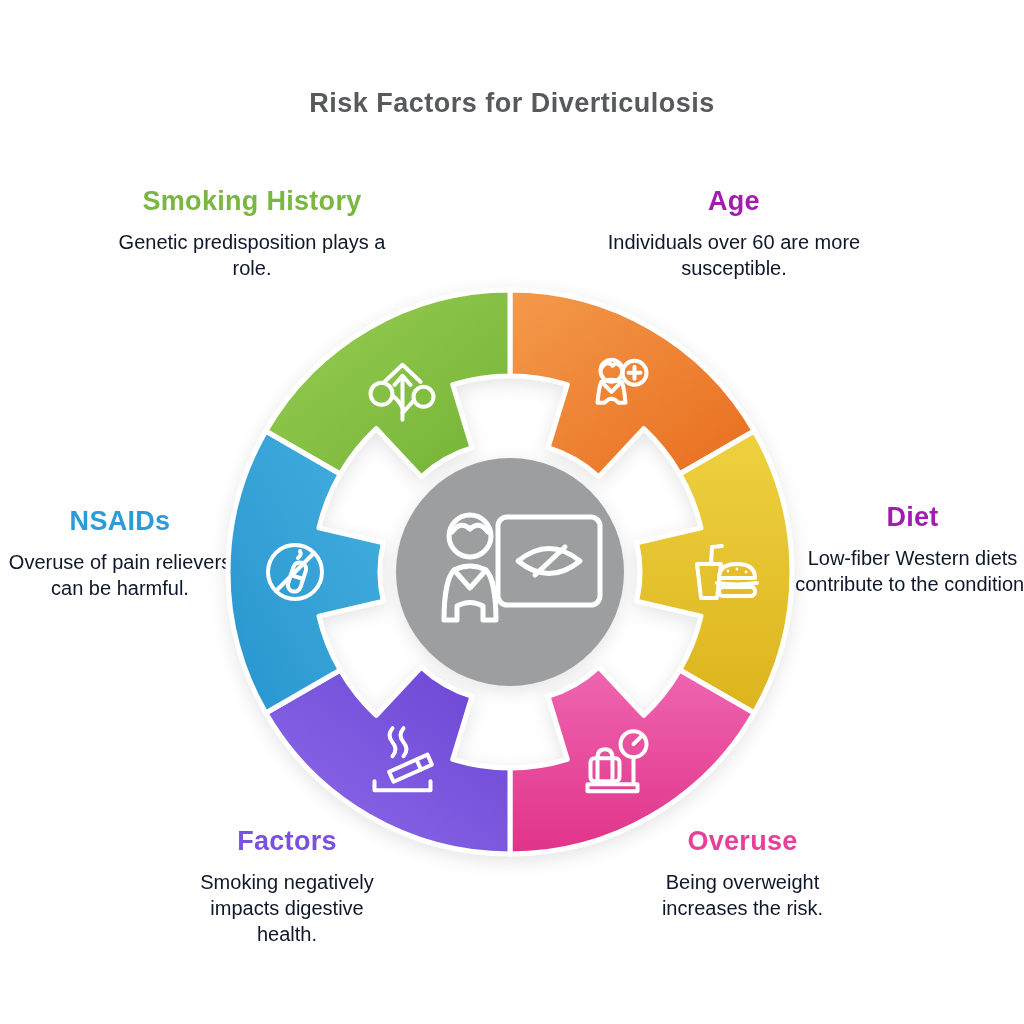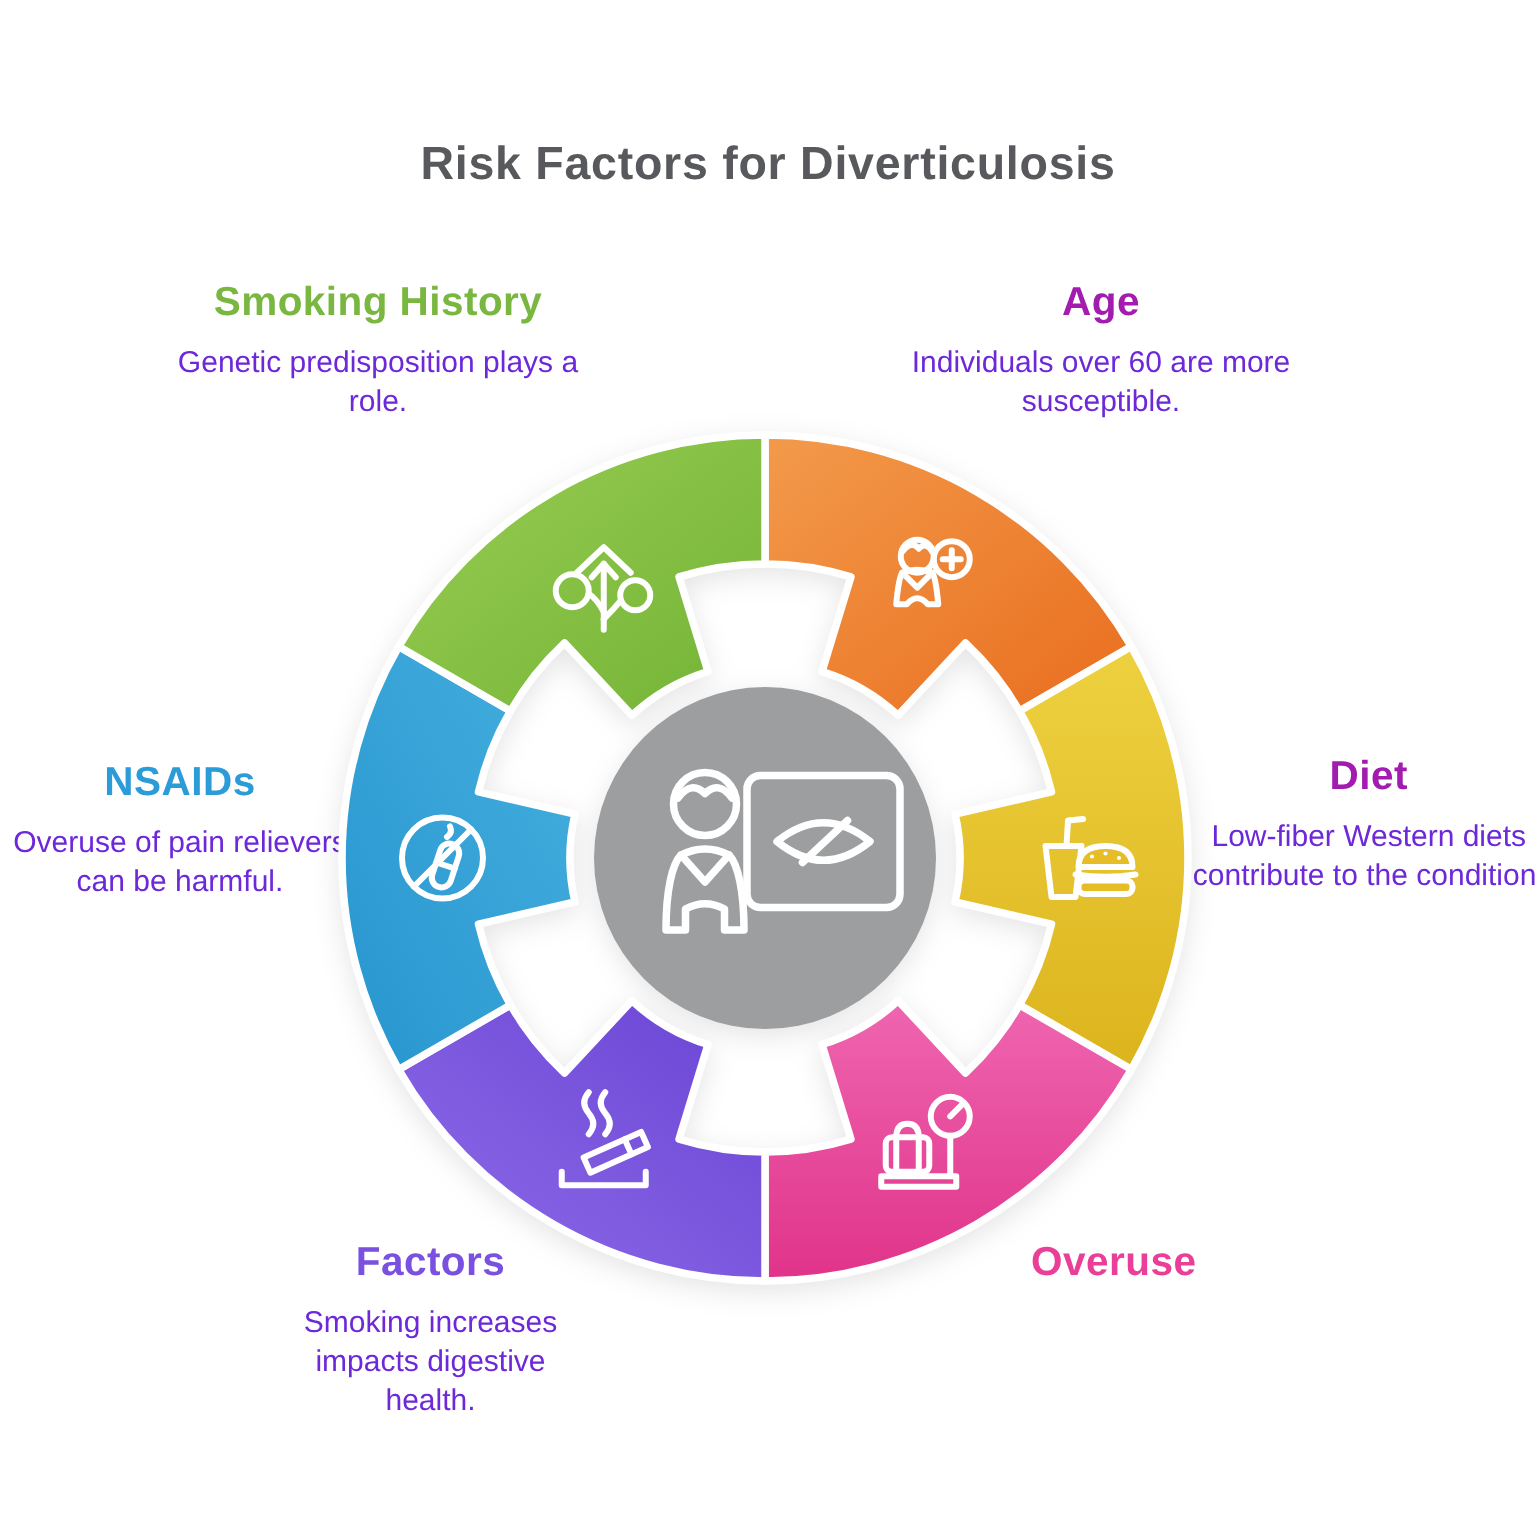--- a/index.html
+++ b/index.html
@@ -2,25 +2,25 @@
 <html><head>
 <meta charset="utf-8">
 <style>
   html,body{margin:0;padding:0;}
   body{
     width:1024px;height:1024px;position:relative;background:#ffffff;
     font-family:"Liberation Sans", sans-serif;overflow:hidden;
   }
   .page-title{
     position:absolute;left:0;right:0;top:70px;text-align:center;
-    font-size:31px;font-weight:bold;color:#58595c;letter-spacing:.5px;
+    font-size:27px;font-weight:bold;color:#58595c;letter-spacing:.5px;
   }
   .factor-block{position:absolute;text-align:center;}
   .factor-heading{font-size:27px;font-weight:bold;margin:0 0 12px 0;letter-spacing:.3px;}
-  .factor-desc{font-size:20px;color:#6d28d9;line-height:26px;margin:0;}
+  .factor-desc{font-size:20px;color:#0f172a;line-height:26px;margin:0;}
   .c-green{color:#7ab740;}
   .c-orange{color:#a21caf;}
   .c-blue{color:#2b9cd8;}
   .c-purple{color:#7a50e0;}
   .c-pink{color:#ea3f98;}
   .blk-family{left:112px;top:186px;width:280px;}
   .blk-age{left:604px;top:186px;width:260px;}
   .blk-nsaids{left:-10px;top:506px;width:260px;}
   .blk-diet{left:790px;top:502px;width:245px;}
   .blk-smoking{left:182px;top:826px;width:210px;}
@@ -48,24 +48,25 @@
 <div class="factor-block blk-nsaids">
   <div class="factor-heading c-blue">NSAIDs</div>
   <p class="factor-desc">Overuse of pain relievers can be harmful.</p>
 </div>
 <div class="factor-block blk-diet">
   <div class="factor-heading c-orange">Diet</div>
   <p class="factor-desc">Low-fiber Western diets contribute to the condition.</p>
 </div>
 <div class="factor-block blk-smoking">
   <div class="factor-heading c-purple">Factors</div>
-  <p class="factor-desc">Smoking increases impacts digestive health.</p>
+  <p class="factor-desc">Smoking negatively impacts digestive health.</p>
 </div>
 <div class="factor-block blk-obesity">
   <div class="factor-heading c-pink">Overuse</div>
+  <p class="factor-desc">Being overweight increases the risk.</p>
 </div>
 
 <svg class="wheel" viewBox="0 0 640 640">
   <defs>
     <linearGradient id="gradGreen" x1="0" y1="0" x2="1" y2="1">
       <stop offset="0" stop-color="#98cd52"></stop>
         <stop offset="1" stop-color="#73b336"></stop>
     </linearGradient>
     <linearGradient id="gradOrange" x1="0" y1="0" x2="1" y2="1">
       <stop offset="0" stop-color="#f39a4b"></stop>

